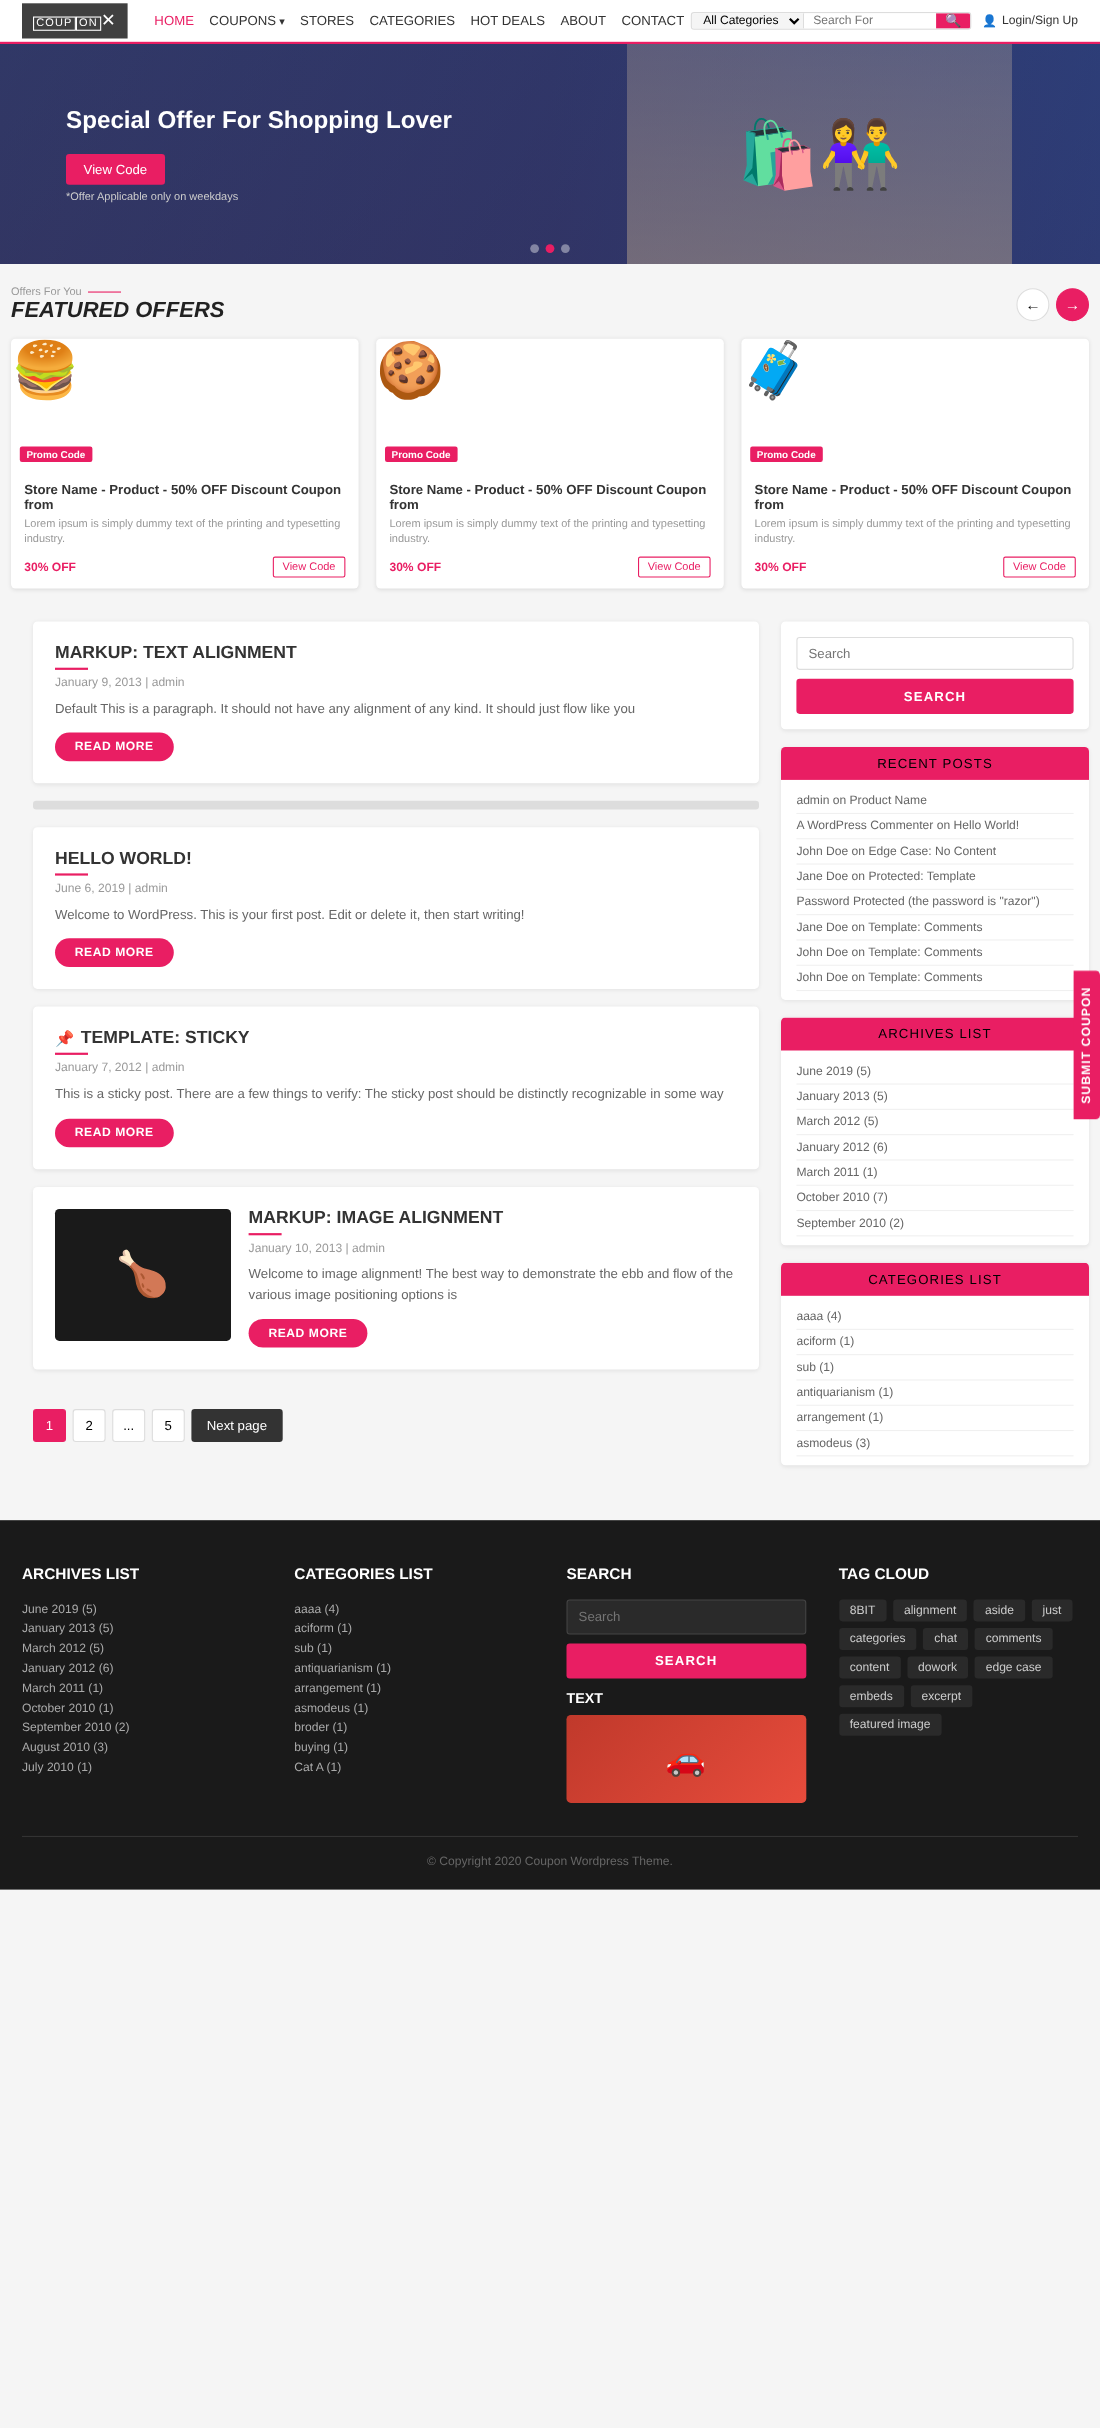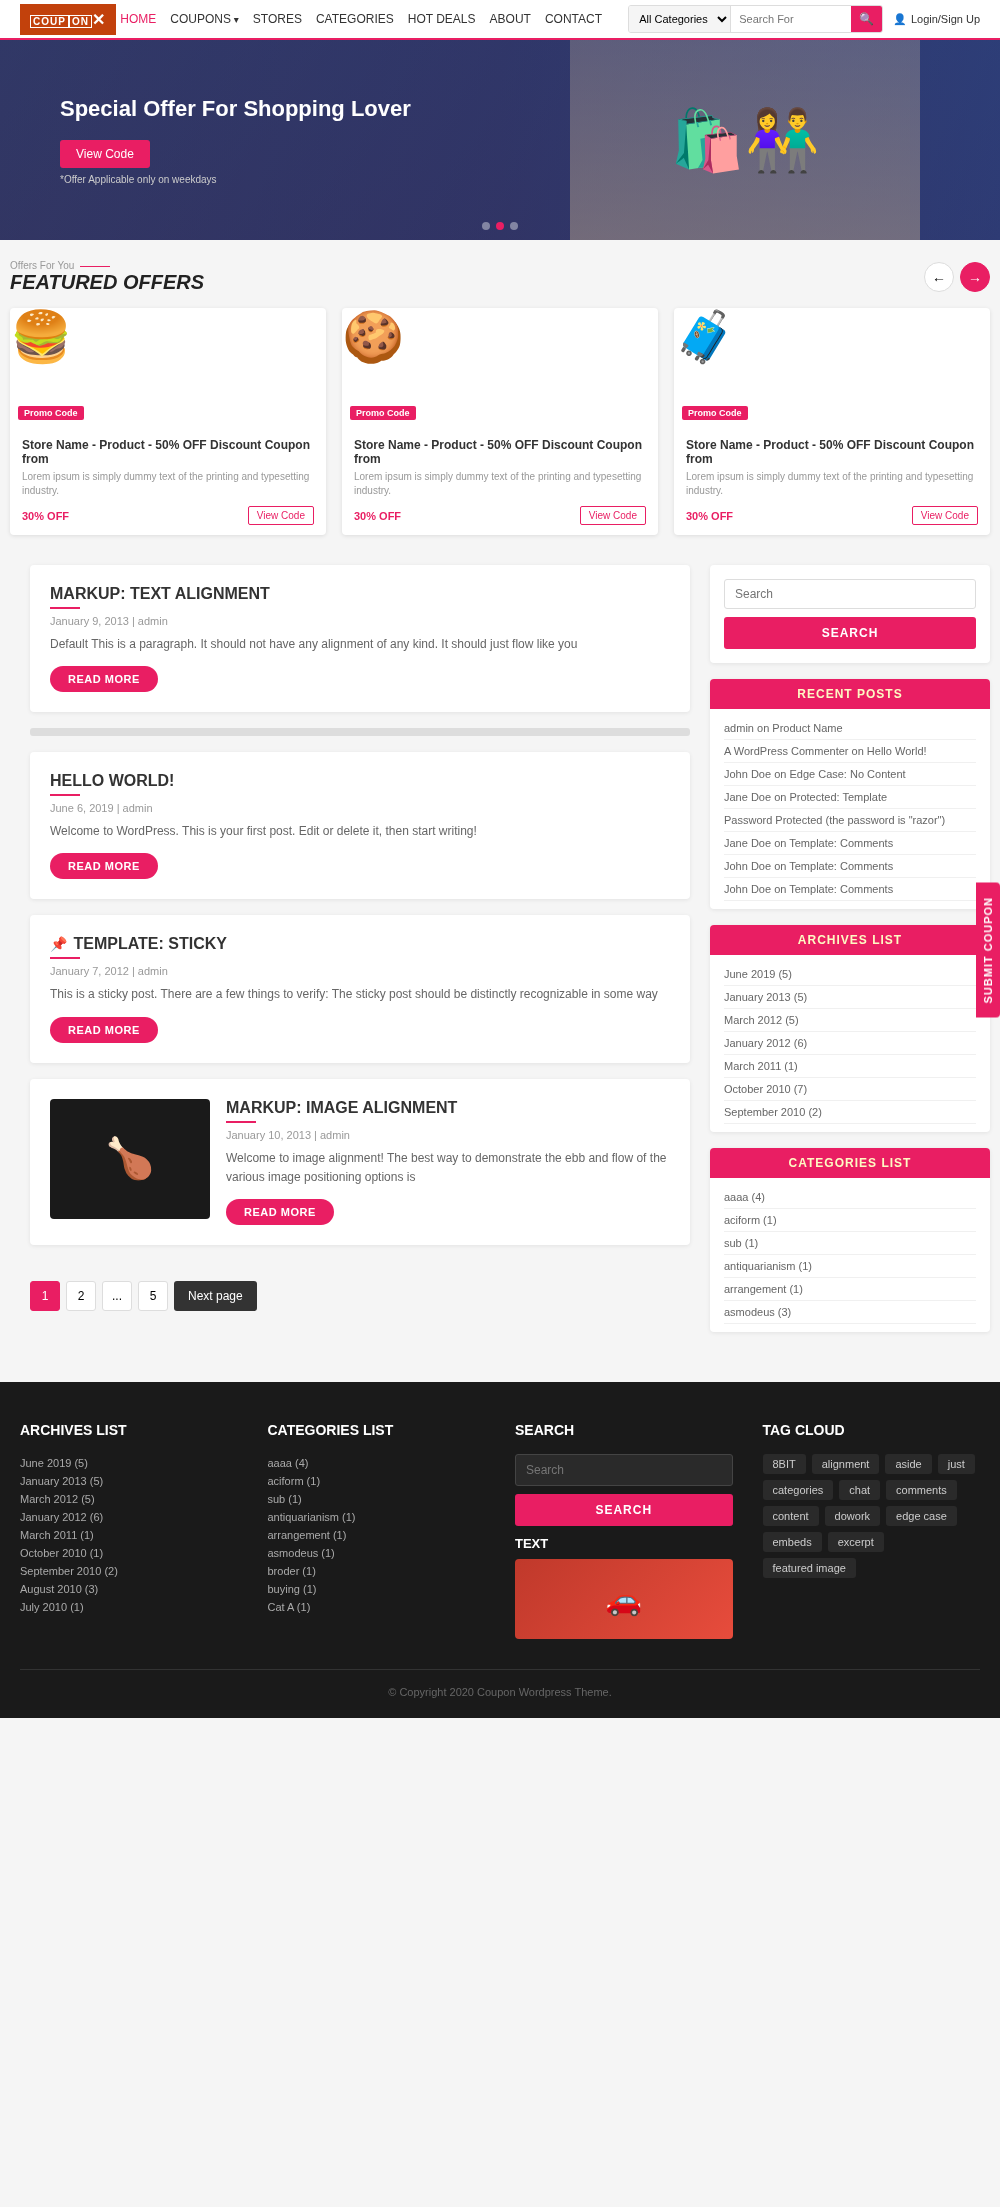--- a/index.html
+++ b/index.html
@@ -1,26 +1,26 @@
 <!DOCTYPE html>
 <html><head>
   <meta charset="utf-8">
   <style>
     * { box-sizing: border-box; margin: 0; padding: 0; }
     body { font-family: Arial, sans-serif; font-size: 13px; color: #333; background: #f5f5f5; }
 
     
     .header { background: #fff; border-bottom: 2px solid #e91e63; display: flex; align-items: center; padding: 0 20px; height: 40px; position: relative; z-index: 10; }
-    .logo { background: #c2410c; color: #fff; font-weight: bold; font-size: 16px; padding: 6px 10px; margin-right: 4px; letter-spacing: 1px; }
+    .logo { background: #404040; color: #fff; font-weight: normal; font-size: 16px; padding: 6px 10px; margin-right: 24px; letter-spacing: 1px; }
     .logo span { color: #fff; font-size: 10px; border: 1px solid #fff; padding: 0 2px; }
     nav { display: flex; align-items: center; gap: 14px; flex: 1; }
     nav a { color: #333; text-decoration: none; font-size: 12px; font-weight: 500; }
     nav a.active { color: #e91e63; }
     nav a.has-dropdown::after { content: ' ▾'; font-size: 10px; }
-    .search-bar { display: flex; align-items: center; border: 1px solid #ddd; border-radius: 3px; overflow: hidden; height: 28px; }
+    .search-bar { display: flex; align-items: center; border: 1px solid #ddd; border-radius: 3px; overflow: hidden; height: 16px; }
     .search-bar select { border: none; background: #f5f5f5; font-size: 11px; padding: 0 6px; height: 100%; outline: none; border-right: 1px solid #ddd; }
     .search-bar input { border: none; font-size: 11px; padding: 0 8px; height: 100%; outline: none; width: 120px; }
     .search-bar button { background: #e91e63; border: none; color: #fff; padding: 0 8px; height: 100%; cursor: pointer; font-size: 12px; }
     .login-btn { display: flex; align-items: center; gap: 4px; font-size: 11px; color: #333; margin-left: 10px; cursor: pointer; white-space: nowrap; }
 
     
     .submit-coupon { position: fixed; right: 0; top: 40%; transform: translateY(-50%); background: #e91e63; color: #fff; writing-mode: vertical-rl; text-orientation: mixed; transform: rotate(180deg); padding: 14px 6px; font-size: 11px; font-weight: bold; letter-spacing: 1px; cursor: pointer; z-index: 100; border-radius: 4px 0 0 4px; }
 
     
     .hero { position: relative; width: 100%; height: 200px; overflow: hidden; background: linear-gradient(to right, #1a1a2e, #16213e, #0f3460); display: flex; align-items: center; }
@@ -73,21 +73,21 @@
     .read-more-btn { background: #e91e63; color: #fff; border: none; padding: 7px 18px; border-radius: 20px; font-size: 11px; font-weight: bold; cursor: pointer; letter-spacing: 0.5px; }
     .post-with-image { display: grid; grid-template-columns: 160px 1fr; gap: 16px; }
     .post-image { width: 160px; height: 120px; background: #2c2c2c; border-radius: 4px; display: flex; align-items: center; justify-content: center; font-size: 35px; overflow: hidden; }
 
     
     .sidebar { display: flex; flex-direction: column; gap: 16px; }
     .sidebar-search { background: #fff; padding: 14px; border-radius: 4px; box-shadow: 0 1px 4px rgba(0,0,0,0.08); }
     .sidebar-search input { width: 100%; border: 1px solid #ddd; padding: 7px 10px; font-size: 12px; border-radius: 3px; margin-bottom: 8px; outline: none; }
     .search-btn-full { width: 100%; background: #e91e63; color: #fff; border: none; padding: 9px; font-size: 12px; font-weight: bold; cursor: pointer; border-radius: 3px; letter-spacing: 1px; }
     .sidebar-widget { background: #fff; border-radius: 4px; box-shadow: 0 1px 4px rgba(0,0,0,0.08); overflow: hidden; }
-    .widget-header { background: #e91e63; color: #fef9c3; font-size: 12px; font-weight: bold; padding: 8px 14px; text-align: center; letter-spacing: 1px; }
+    .widget-header { background: #e91e63; color: #000000; font-size: 12px; font-weight: normal; padding: 8px 14px; text-align: center; letter-spacing: 1px; }
     .widget-list { padding: 8px 14px; }
     .widget-list-item { padding: 5px 0; border-bottom: 1px solid #f0f0f0; font-size: 11px; color: #666; cursor: pointer; }
 
     
     .pagination { display: flex; align-items: center; gap: 6px; margin: 20px 0; }
     .page-btn { width: 30px; height: 30px; display: flex; align-items: center; justify-content: center; border: 1px solid #ddd; background: #fff; border-radius: 3px; font-size: 12px; cursor: pointer; }
     .page-btn.active { background: #e91e63; color: #fff; border-color: #e91e63; }
     .next-page-btn { padding: 0 14px; height: 30px; background: #333; color: #fff; border: none; border-radius: 3px; font-size: 12px; cursor: pointer; }
 
     

